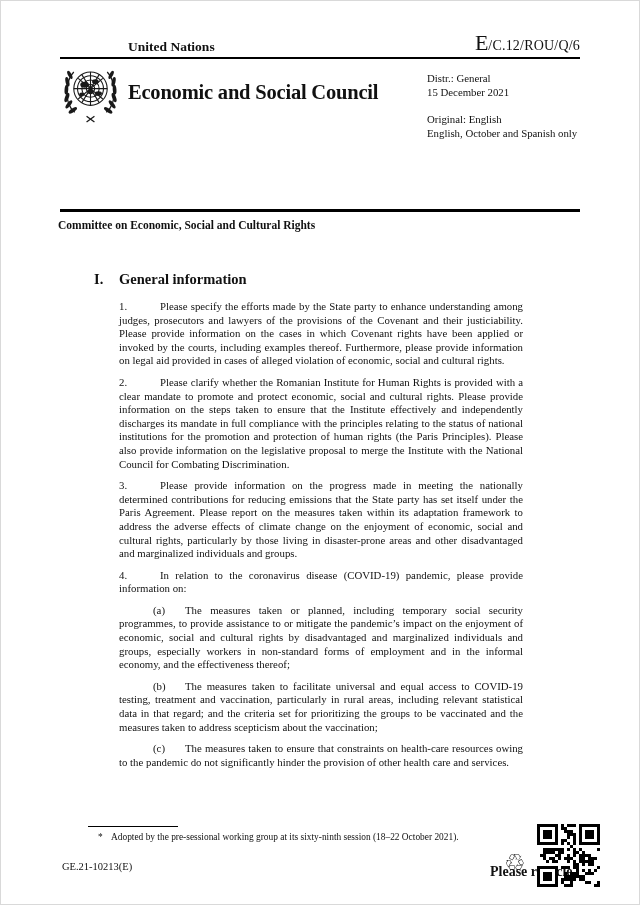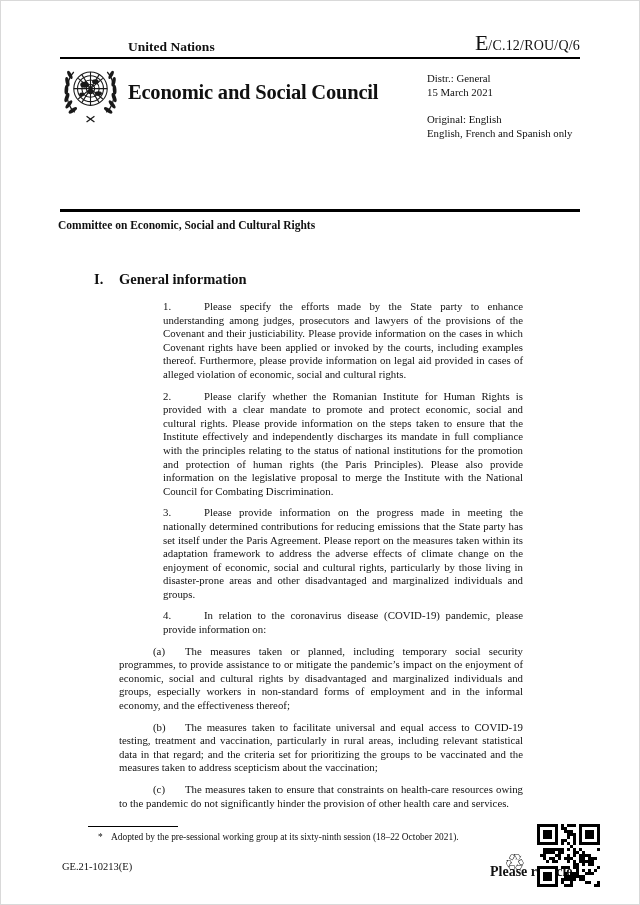--- a/index.html
+++ b/index.html
@@ -23,21 +23,21 @@
   .distr-block { position:absolute; left:427px; top:72px; font-size:10.8px; line-height:13.5px; }
   .distr-gap { margin-top:14px; }
   .rule-thick { position:absolute; left:60px; right:60px; top:209px; height:3px; background:#000; }
   .committee { position:absolute; left:58px; top:219px; font-weight:bold; font-size:11.5px; }
   
   .content { position:absolute; left:119px; top:252px; width:404px; }
   .doc-title { font-weight:bold; font-size:14.5px; line-height:18px; width:384px; letter-spacing:-.1px; }
   .fn-marker { font-size:9px; font-weight:bold; vertical-align:super; }
   .section-head { position:relative; margin-top:19px; font-weight:bold; font-size:14.5px; }
   .section-num { position:absolute; left:-25px; top:0; }
-  .body-para { font-size:10.8px; line-height:13.6px; text-align:justify; margin-top:8px;margin-left:44px; }
+  .body-para { font-size:10.8px; line-height:13.6px; text-align:justify; margin-top:8px; }
   .body-para.first { margin-top:12px; }
   .pnum  { display:inline-block; width:41px; }
   .sub-para { font-size:10.8px; line-height:13.6px; text-align:justify; margin-top:8px; text-indent:34px; }
   .plabel { display:inline-block; width:32px; text-indent:0; }
   
   .fn-rule { position:absolute; left:88px; top:826px; width:90px; height:1px; background:#000; }
   .footnote { position:absolute; left:98px; top:831px; width:432px; font-size:9.4px; line-height:12px; }
   .footnote .marker { display:inline-block; width:13px; }
   .ge-number { position:absolute; left:62px; top:861px; font-size:10.5px; }
   .recycle-label { position:absolute; left:454px; top:864px; font-weight:bold; font-size:14px;margin-left:36px; }
@@ -94,23 +94,23 @@
       <path d="M14 52 C 9 48, 5 40, 6 30 C 6.5 22, 9 15, 13 11"></path>
       <path d="M46 52 C 51 48, 55 40, 54 30 C 53.5 22, 51 15, 47 11"></path>
       <path d="M26 56 L 34 62 M34 56 L 26 62"></path>
     </g>
   </svg>
 
   <div class="council-title">Economic and Social Council</div>
 
   <div class="distr-block">
     <div>Distr.: General</div>
-    <div>15 March 2021</div>
+    <div>15 December 2021</div>
     <div class="distr-gap">Original: English</div>
-    <div>English, French and Spanish only</div>
+    <div>English, October and Spanish only</div>
   </div>
 
   <div class="rule-thick"></div>
   <div class="committee">Committee on Economic, Social and Cultural Rights</div>
 
   <div class="content">
 
     <div class="section-head">
       <span class="section-num">I.</span>
       <span>General information</span>

